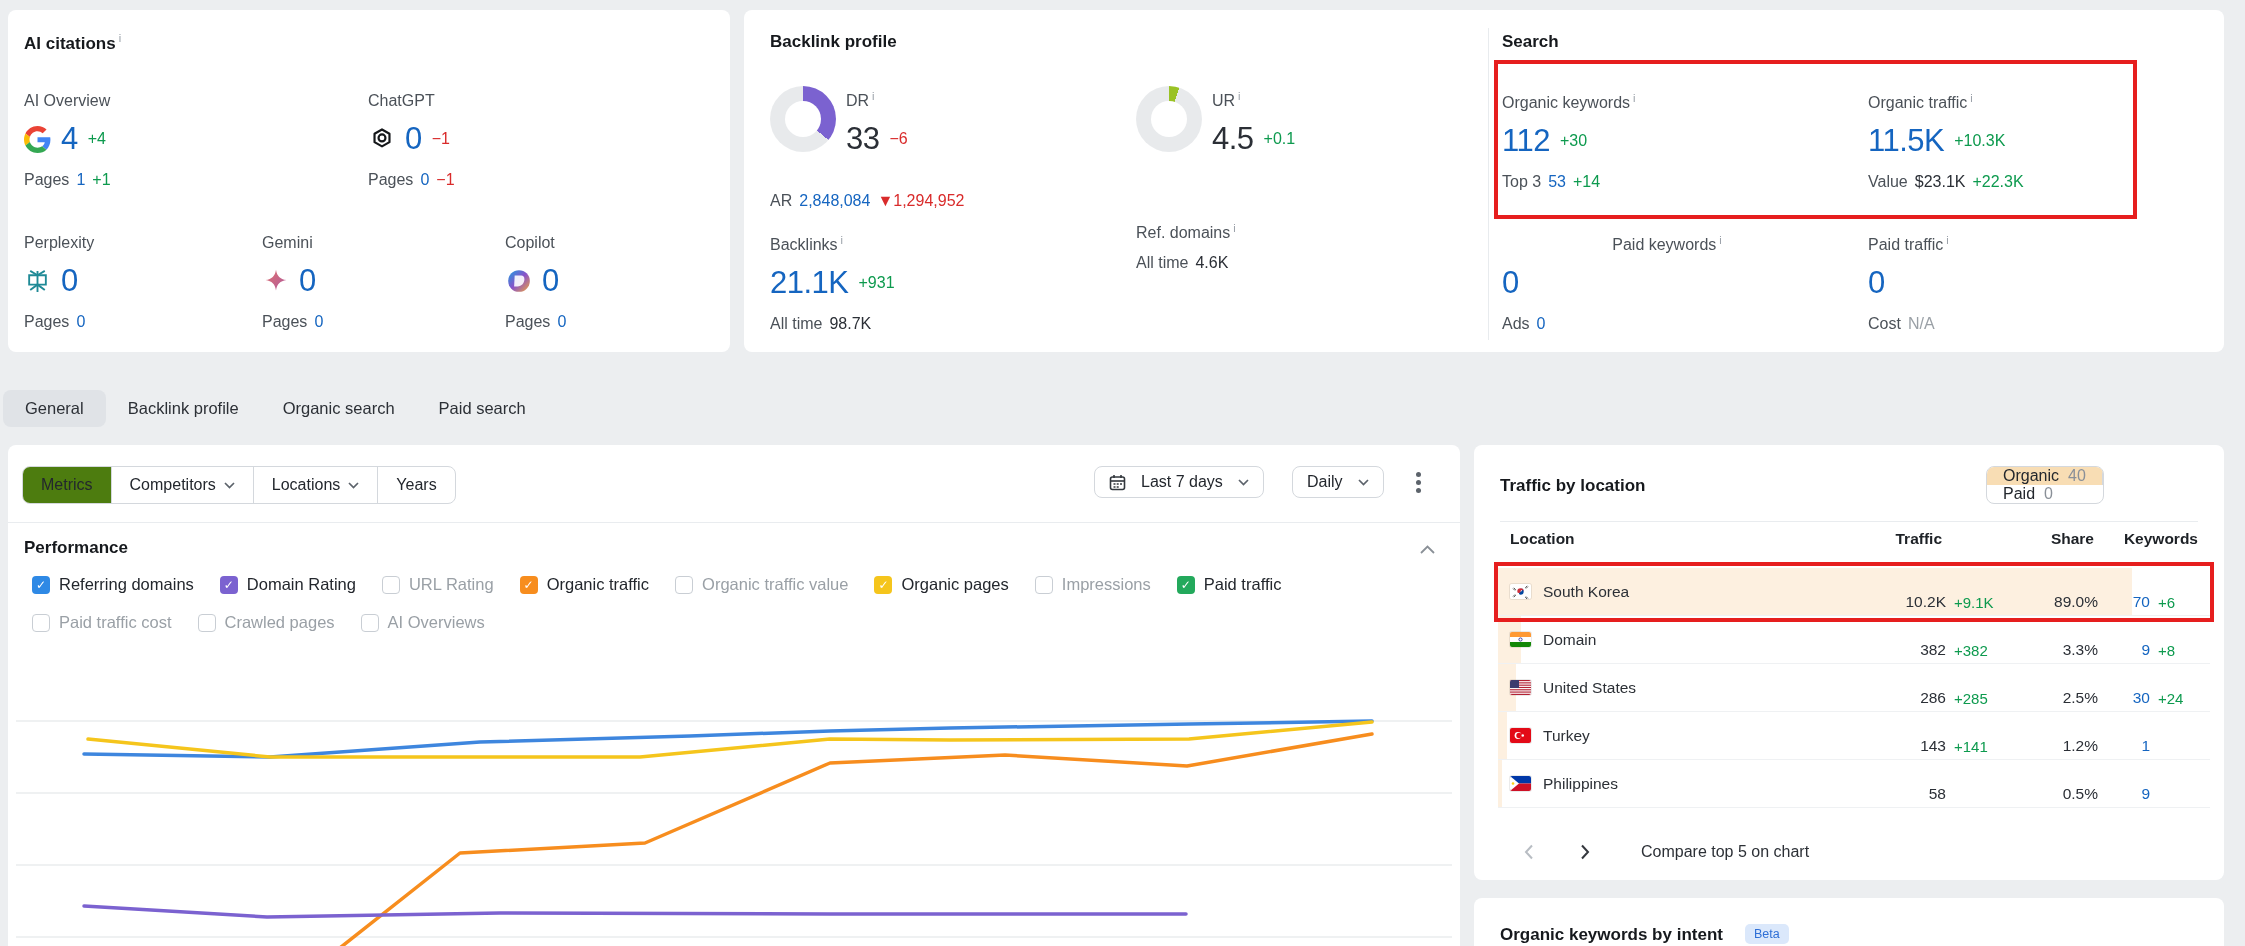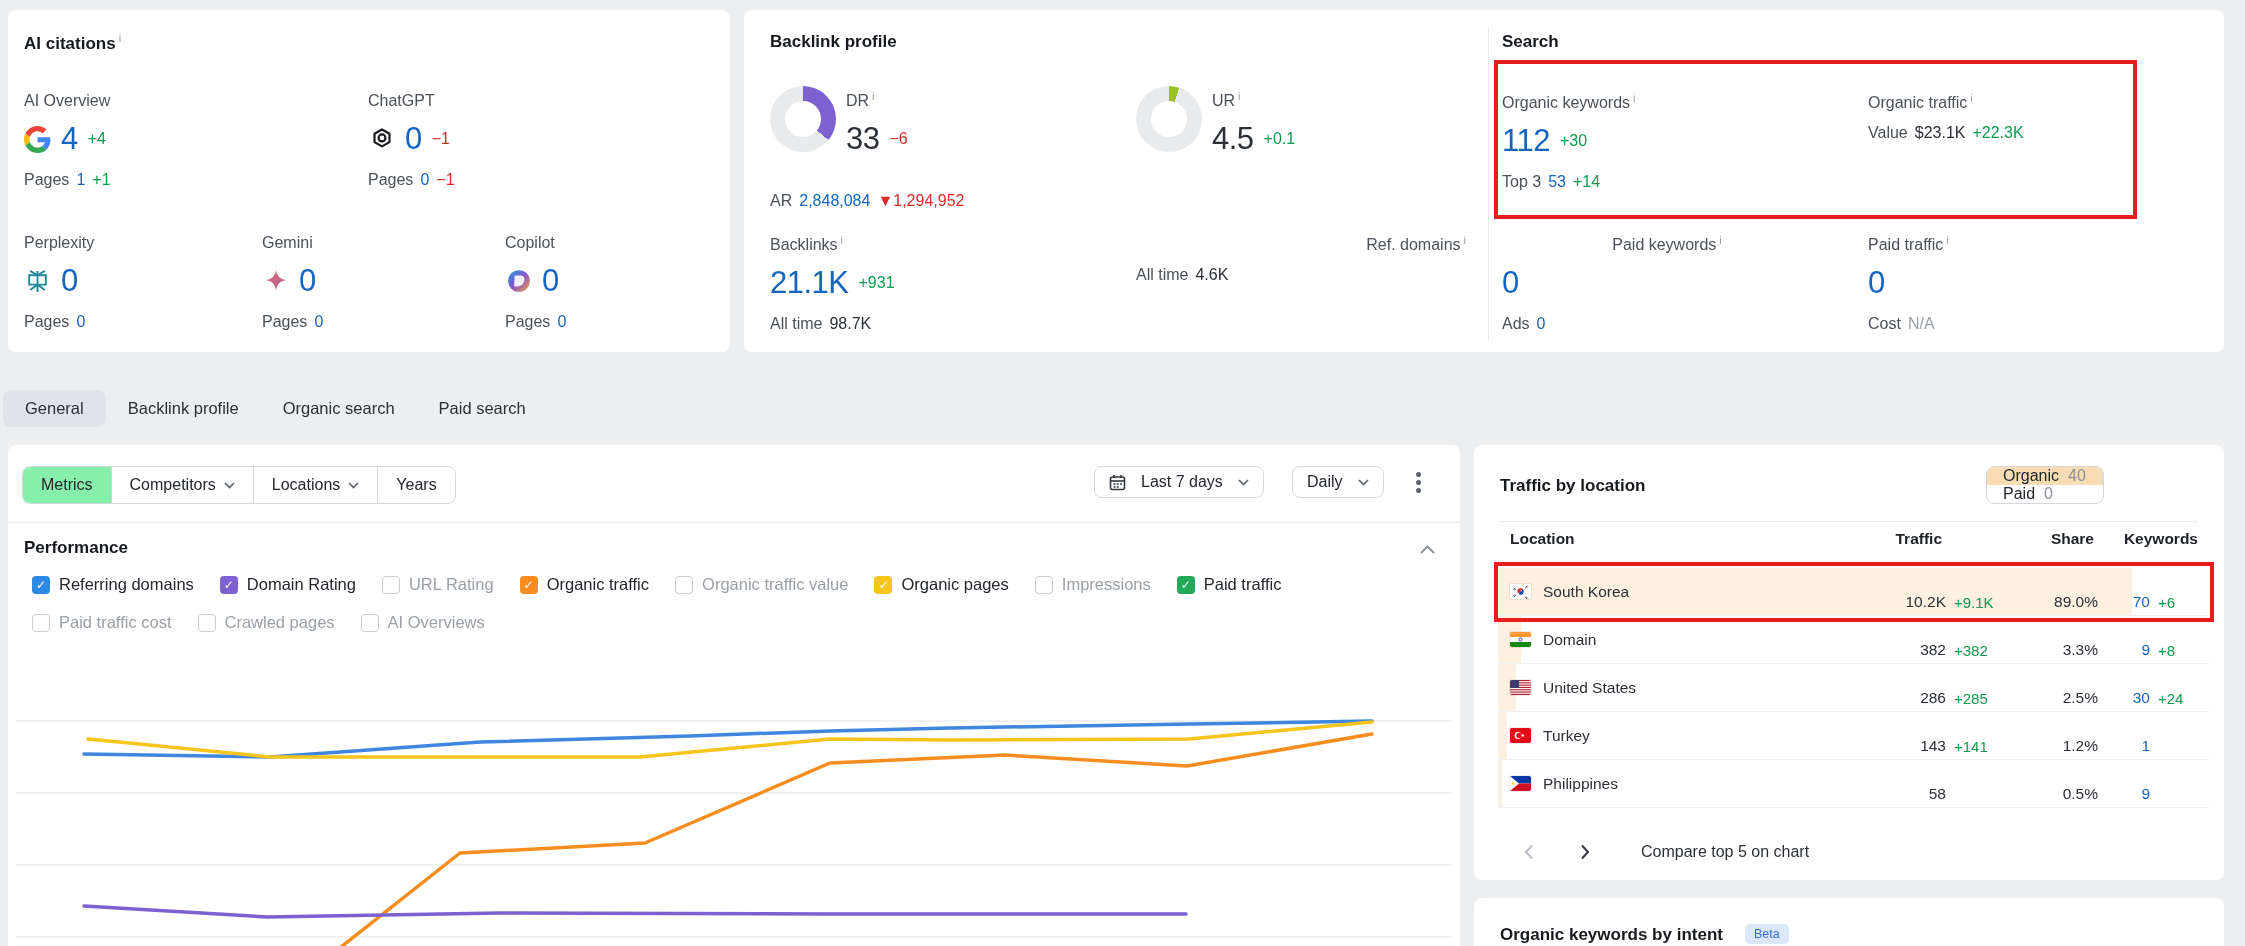--- a/index.html
+++ b/index.html
@@ -39,21 +39,21 @@
 
   
   .tabs { position:absolute; left:3px; top:390px; display:flex; align-items:center; }
   .tab { font-size:16.5px; color:#2c3036; padding:9px 22px; border-radius:8px; cursor:pointer; }
   .tab.active { background:#e0e3e7; }
 
   
   .seggroup { position:absolute; display:flex; height:38px; border:1px solid #d4d8dd; border-radius:8px; background:#fff; overflow:hidden; }
   .seg { display:flex; align-items:center; gap:8px; padding:0 18px; font-size:16px; color:#23272d; border-right:1px solid #d4d8dd; cursor:pointer; }
   .seg:last-child { border-right:none; }
-  .seg.active { background:#86efac; }
+  .seg.active { background:#4d7c0f; }
   .btn { position:absolute; height:32px; display:flex; align-items:center; gap:15px; padding:0 14px; font-size:16px; color:#23272d; border:1px solid #d4d8dd; border-radius:8px; background:#fff; cursor:pointer; }
   .kebab { position:absolute; width:5px; height:5px; border-radius:50%; background:#5c636b; box-shadow:0 8px 0 #5c636b,0 16px 0 #5c636b; }
 
   .hdivider { position:absolute; height:1px; background:#e9ecef; }
 
   
   .perf-title { position:absolute; left:24px; top:540px; font-size:17px; font-weight:700; color:#16191d; }
   .perf-row { position:absolute; left:24px; display:flex; gap:26px; align-items:center; }
   .perf-item { display:flex; align-items:center; gap:9px; cursor:pointer; }
   .perf-box { width:18px; height:18px; border-radius:4px; border:1.5px solid #c9ced4; background:#fff; display:flex; align-items:center; justify-content:center; color:#fff; font-size:12px; font-weight:700; }
@@ -229,21 +229,21 @@
     <div class="m-valrow">
         <span class="m-value">21.1K</span>
         <span class="m-delta green">+931</span>
       </div>
     <div class="m-sub">
         <span>All time</span>
         <span class="dark">98.7K</span>
       </div>
   </div>
 
-  <div class="metric" style="left:392px;top:224px;text-align:right;">
+  <div class="metric" style="left:392px;top:212px;">
     <div class="m-label"><span>Ref. domains</span><sup class="info">i</sup></div>
     <div class="m-sub">
         <span>All time</span>
         <span class="dark">4.6K</span>
       </div>
   </div>
 
   <div style="position:absolute;left:758px;top:22px;" class="card-title">Search</div>
 
   <div class="metric" style="left:758px;top:82px;">
@@ -254,20 +254,24 @@
       </div>
     <div class="m-sub">
         <span>Top 3</span>
         <span class="blue">53</span>
         <span class="green">+14</span>
       </div>
   </div>
 
   <div class="metric" style="left:1124px;top:82px;">
     <div class="m-label"><span>Organic traffic</span><sup class="info">i</sup></div>
+    <div class="m-valrow">
+        <span class="m-value">11.5K</span>
+        <span class="m-delta green">+10.3K</span>
+      </div>
     <div class="m-sub">
         <span>Value</span>
         <span class="dark">$23.1K</span>
         <span class="green">+22.3K</span>
       </div>
   </div>
 
   <div class="metric" style="left:758px;top:224px;text-align:center;">
     <div class="m-label"><span>Paid keywords</span><sup class="info">i</sup></div>
     <div class="m-valrow">

